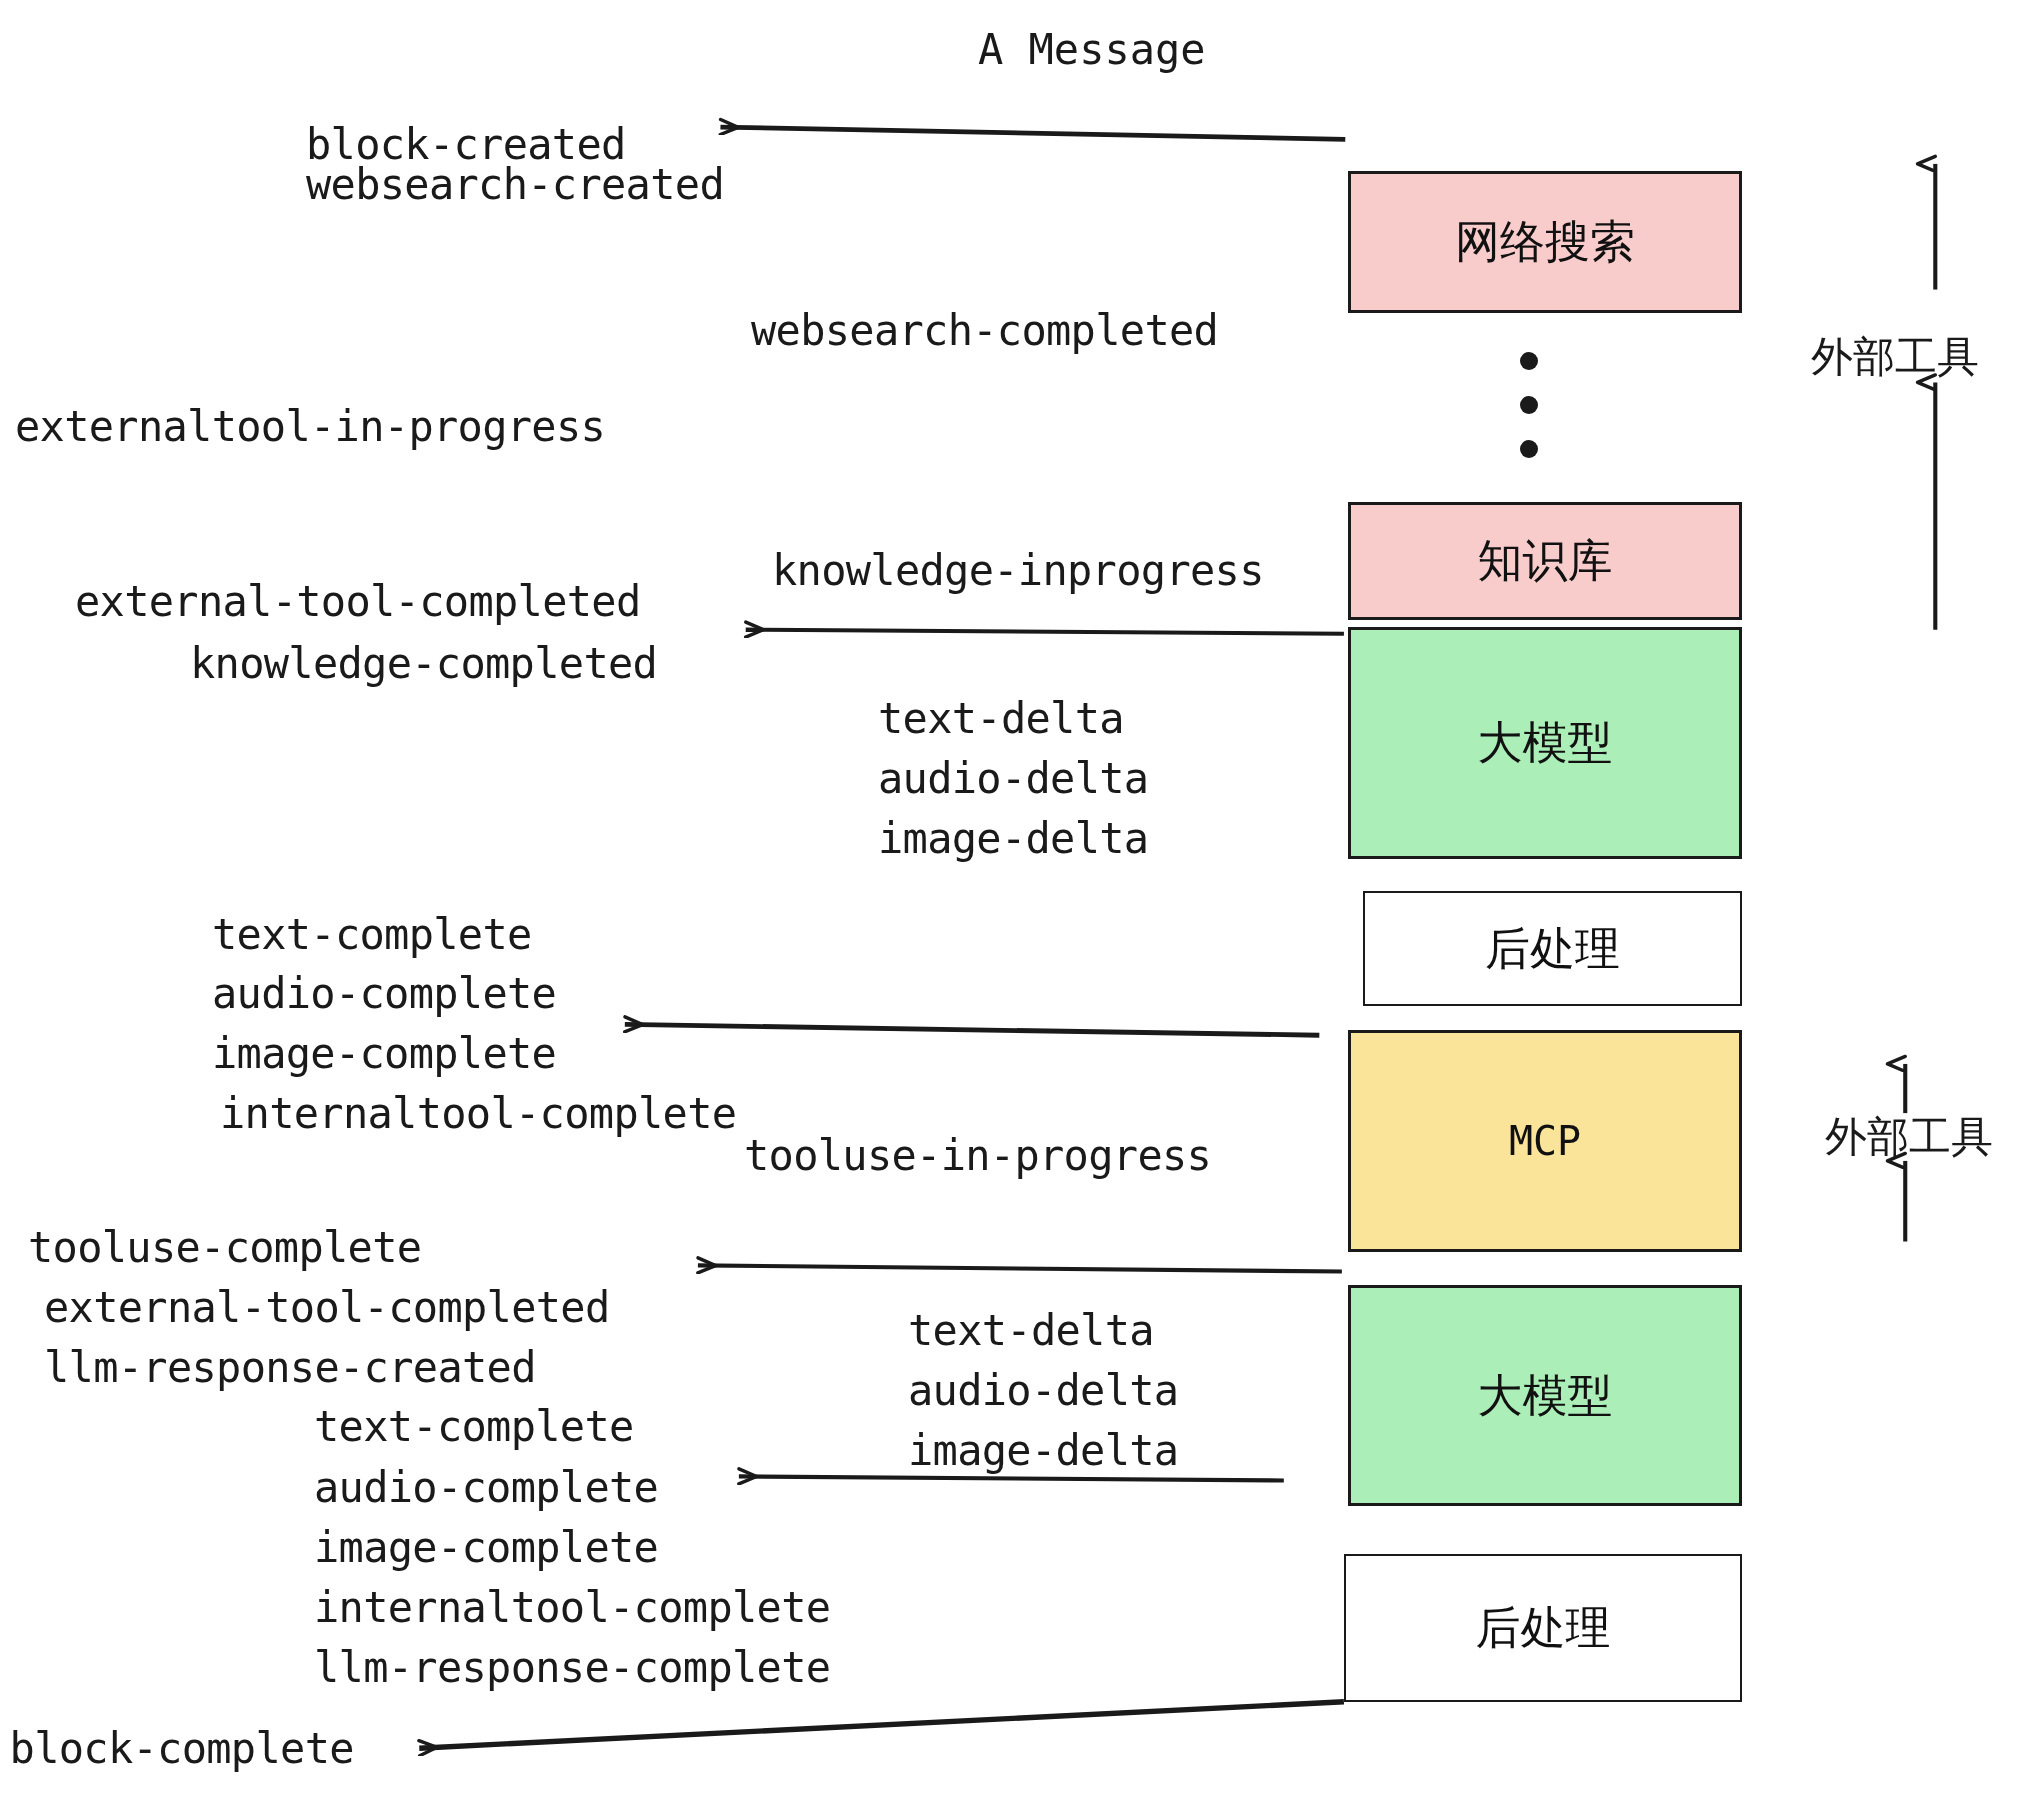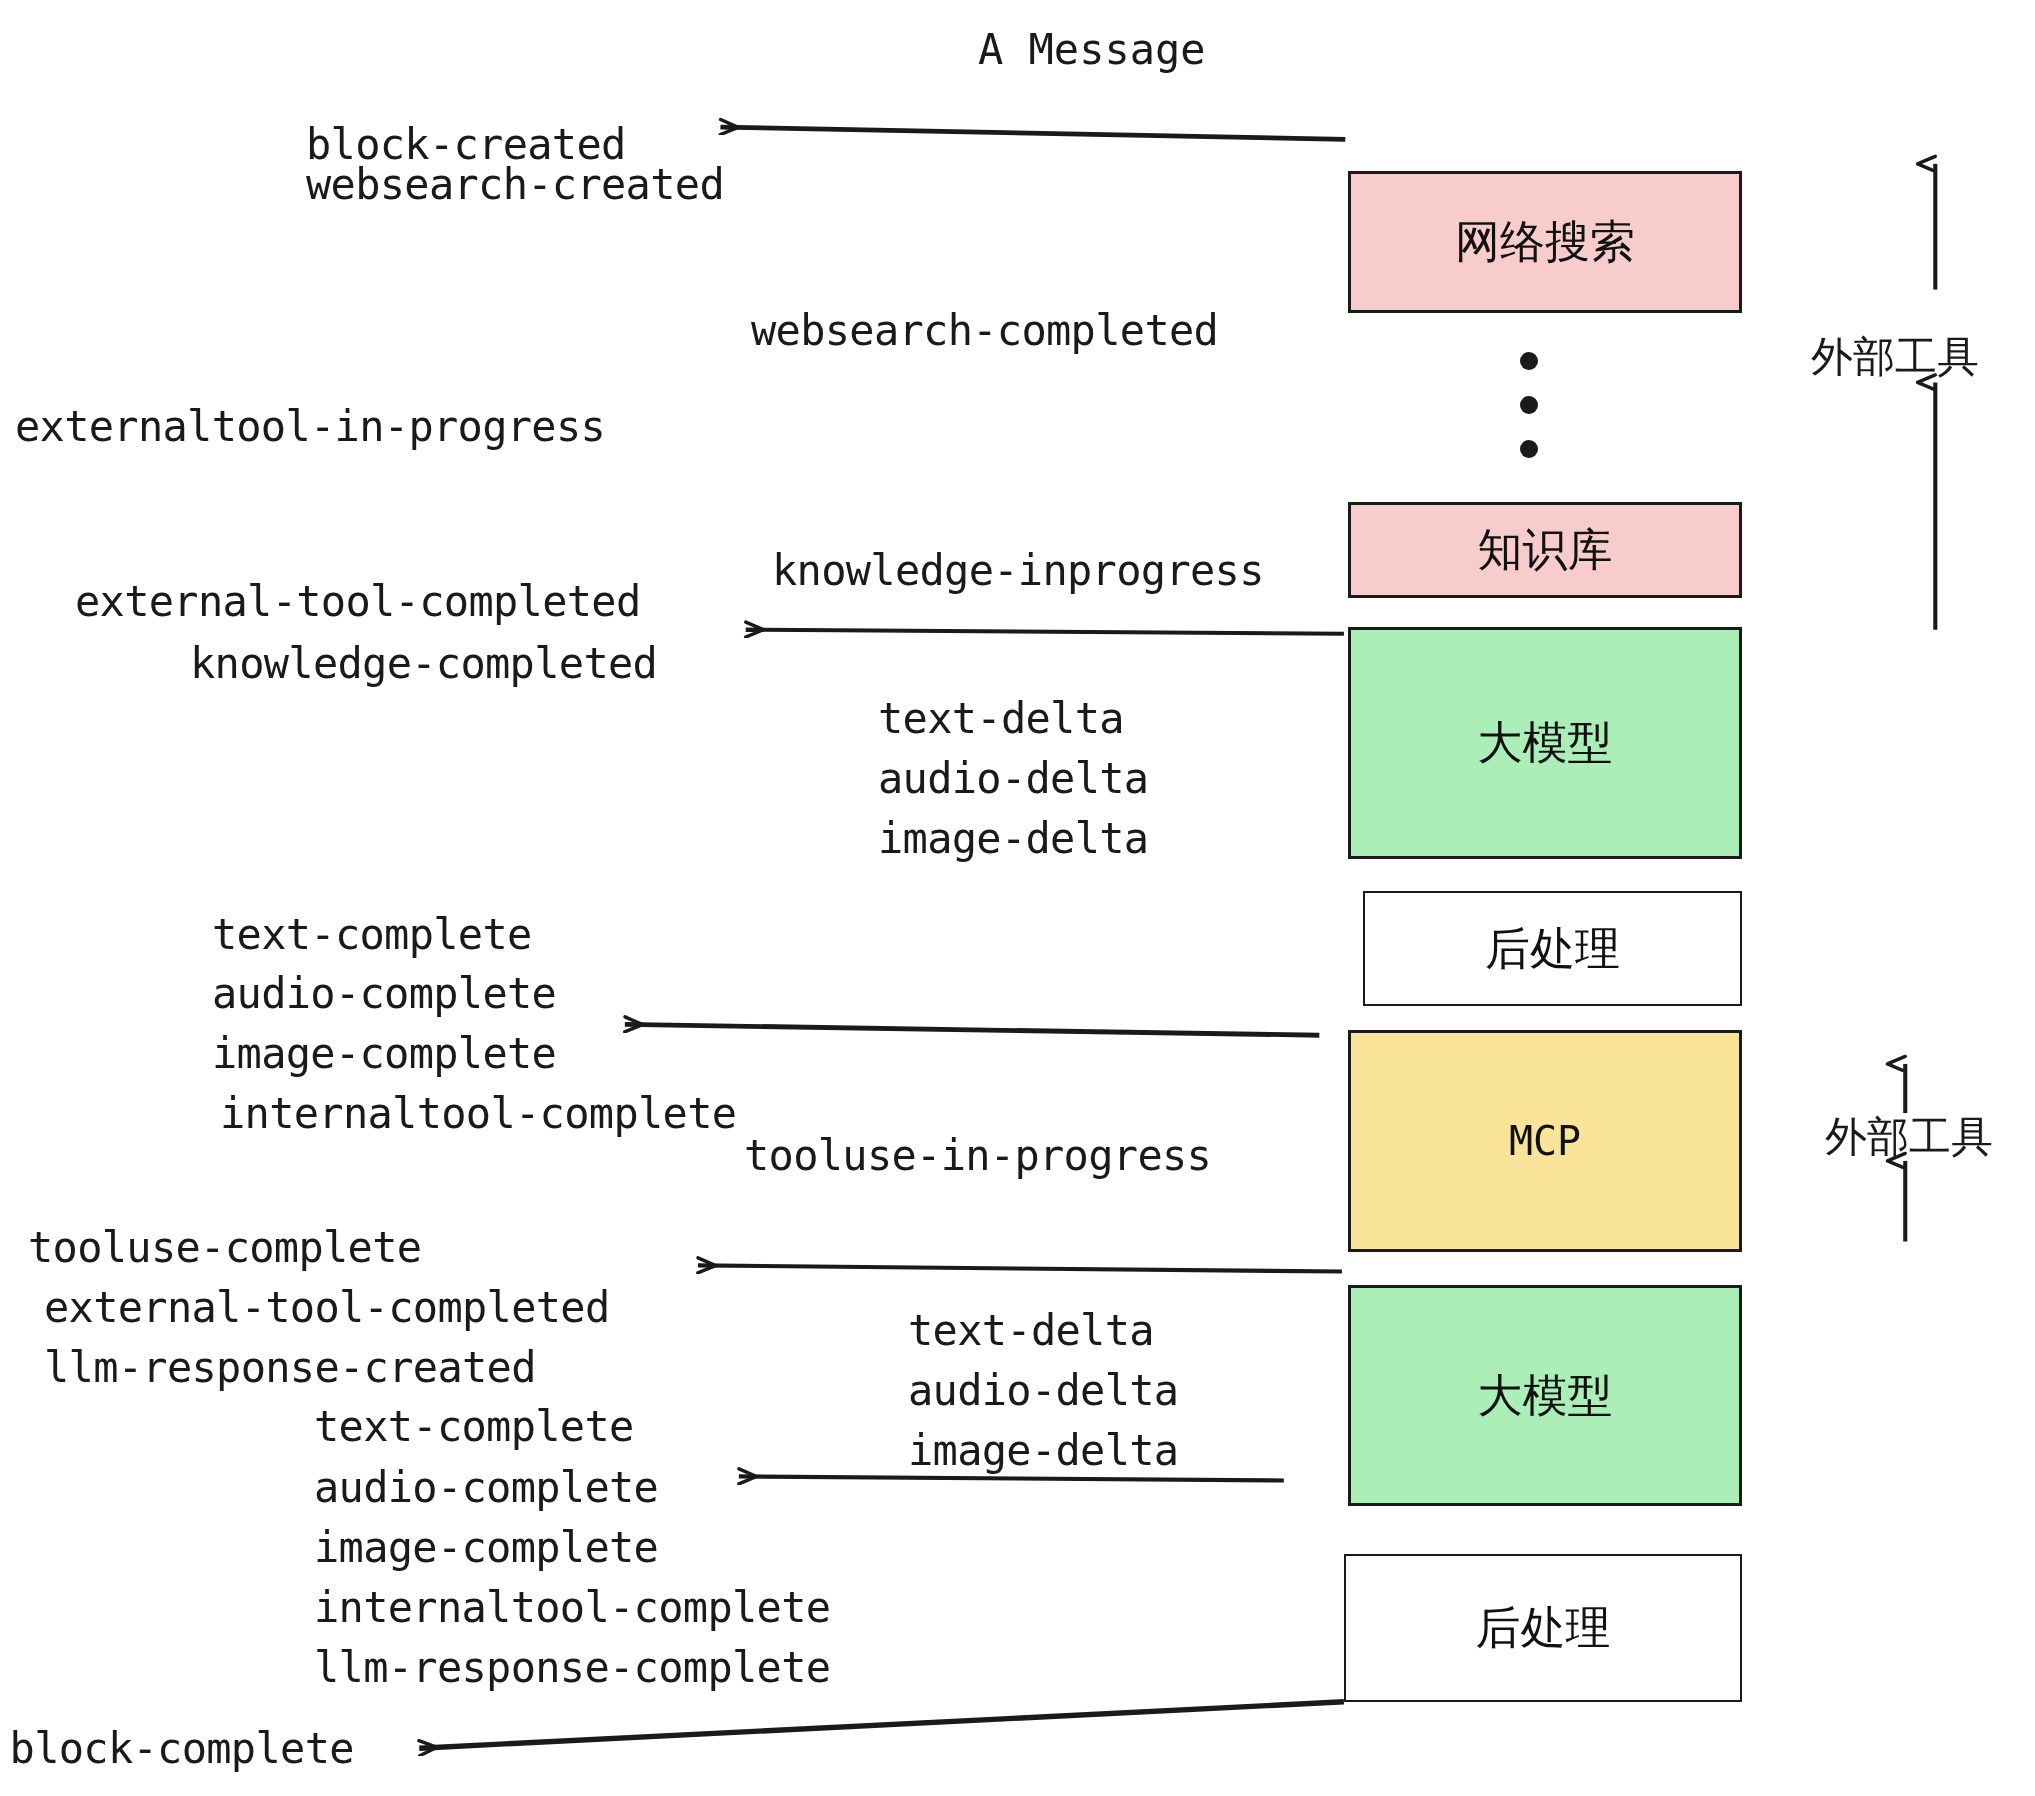--- a/index.html
+++ b/index.html
@@ -62,21 +62,21 @@
   <div class="ev" style="left:908px;top:1370px;">audio-delta</div>
   <div class="ev" style="left:908px;top:1430px;">image-delta</div>
   <div class="ev" style="left:314px;top:1406px;">text-complete</div>
   <div class="ev" style="left:314px;top:1467px;">audio-complete</div>
   <div class="ev" style="left:314px;top:1527px;">image-complete</div>
   <div class="ev" style="left:314px;top:1587px;">internaltool-complete</div>
   <div class="ev" style="left:314px;top:1647px;">llm-response-complete</div>
   <div class="ev" style="left:9.6px;top:1728px;">block-complete</div>
 
   <div class="box" style="left:1348px;top:171px;width:394px;height:142px;background:#f9cccc;">网络搜索</div>
-  <div class="box" style="left:1348px;top:502px;width:394px;height:96px;background:#f9cccc;">知识库</div>
+  <div class="box" style="left:1348px;top:502px;width:394px;height:118px;background:#f9cccc;">知识库</div>
   <div class="box" style="left:1348px;top:627px;width:394px;height:232px;background:#abeeb8;">大模型</div>
   <div class="box" style="left:1363px;top:891px;width:379px;height:115px;background:#ffffff;border-width:2.7px;">后处理</div>
   <div class="box mono" style="left:1348px;top:1030px;width:394px;height:222px;background:#fae49a;">MCP</div>
   <div class="box" style="left:1348px;top:1285px;width:394px;height:221px;background:#abeeb8;">大模型</div>
   <div class="box" style="left:1344px;top:1554px;width:398px;height:148px;background:#ffffff;border-width:2.7px;">后处理</div>
 
   <div class="dots" style="left:1520px;top:352px;">
     <i></i>
       <i></i>
       <i></i>

